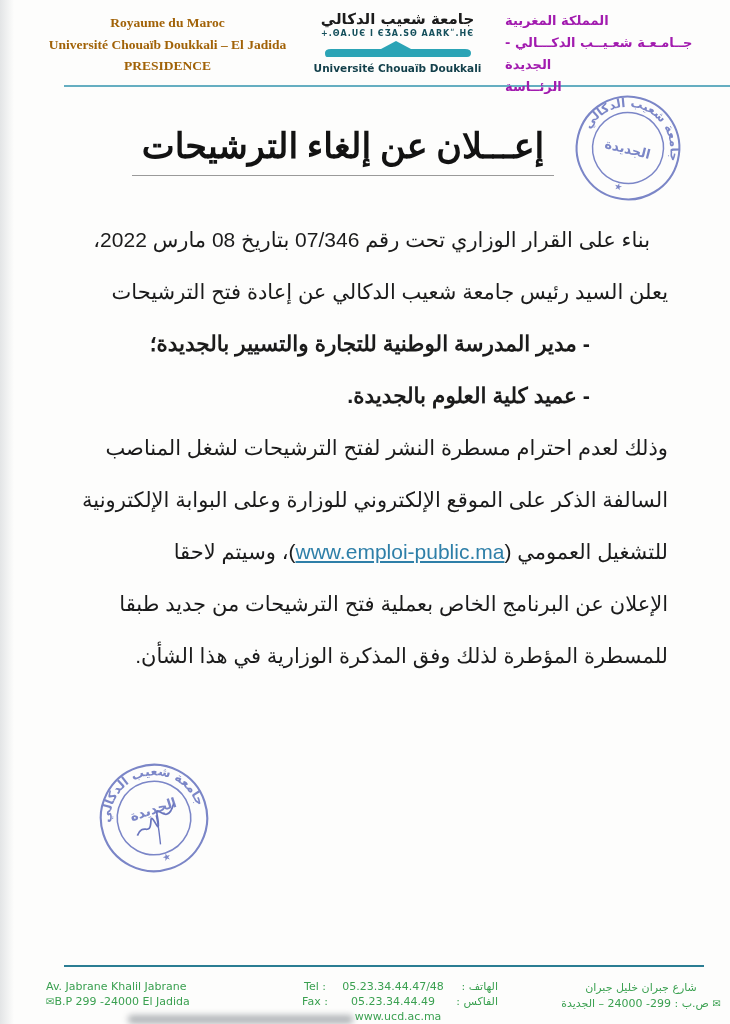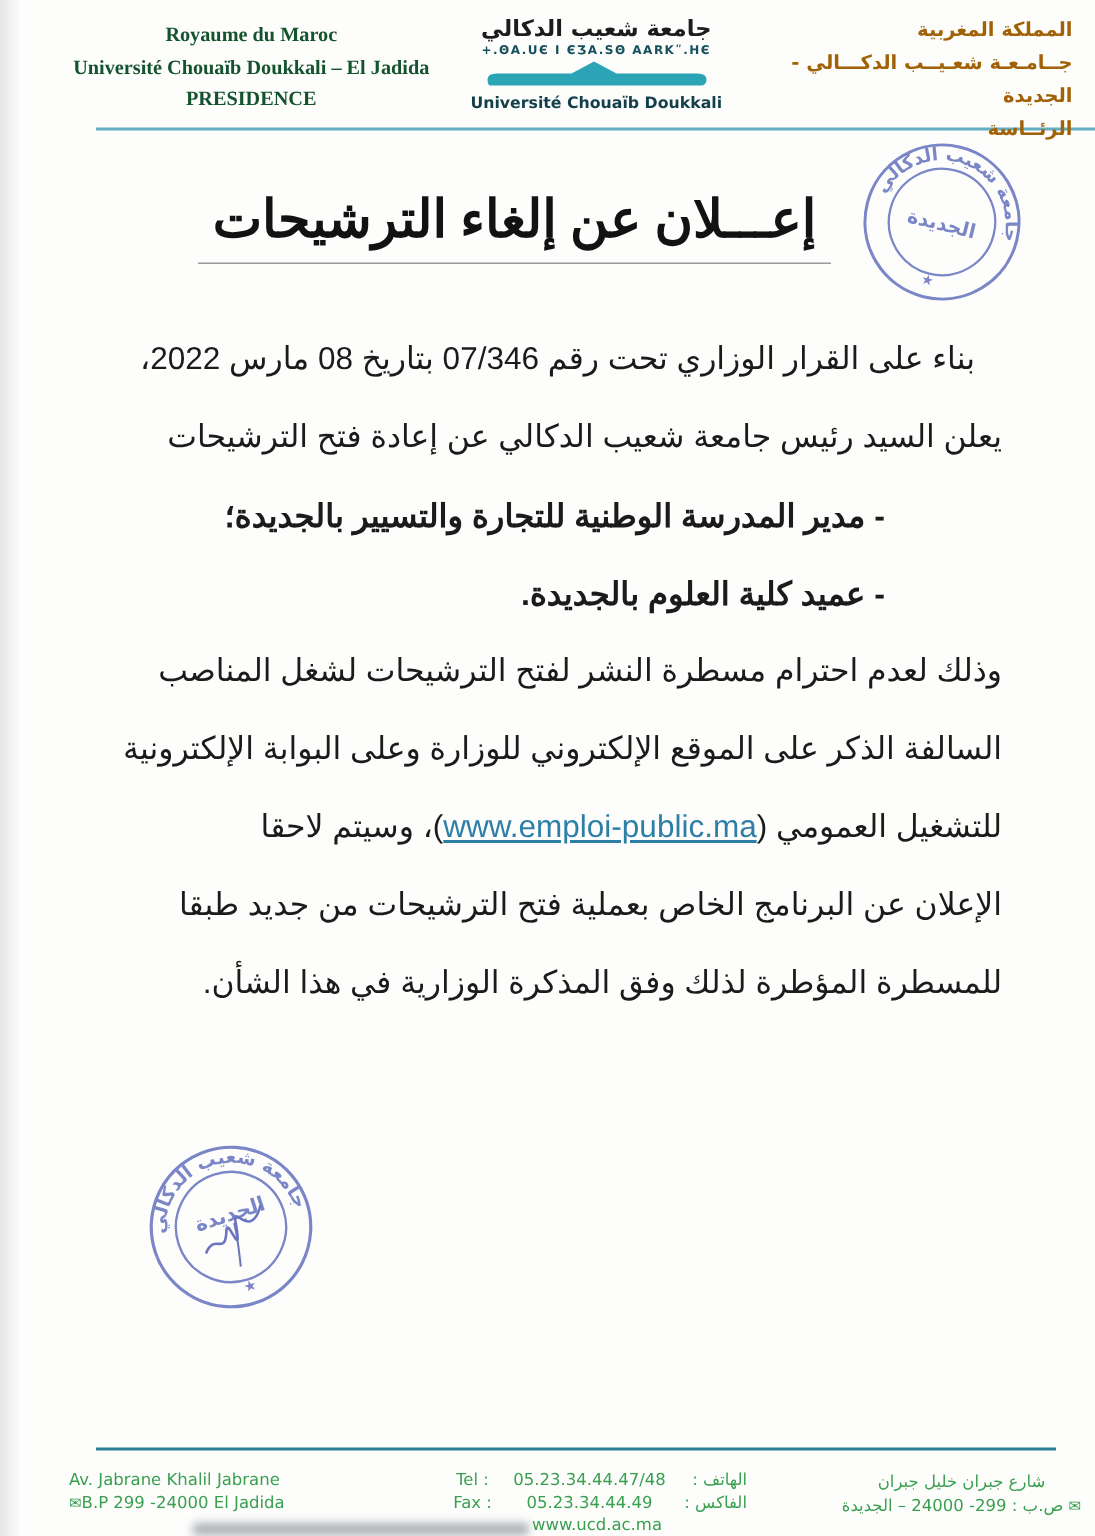--- a/index.html
+++ b/index.html
@@ -11,31 +11,31 @@
   }
   
   .page::before{
     content:"";position:absolute;left:0;top:0;bottom:0;width:14px;
     background:linear-gradient(to right,#e3e5e6,rgba(235,236,237,0));
     z-index:5;pointer-events:none;
   }
   
   .header{position:absolute;top:8px;left:0;right:0;height:80px;z-index:2;}
   .hdr-left{position:absolute;left:30px;top:4px;width:275px;text-align:center;
-    font-weight:bold;font-size:13.5px;line-height:1.6;color:#14532d;}
+    font-weight:bold;font-size:13.5px;line-height:1.6;color:#a16207;}
   .hdr-center{position:absolute;left:310px;top:2px;width:175px;text-align:center;}
   .logo-ar{font-size:15px;font-weight:bold;color:#1c1c1c;
     font-family:"DejaVu Sans","Liberation Sans",sans-serif;}
   .logo-tif{font-size:8px;font-weight:bold;letter-spacing:1px;color:#15505c;
     font-family:"DejaVu Sans",sans-serif;margin-top:1px;white-space:nowrap;}
   .logo-swoosh{margin-top:2px;}
   .logo-fr{font-size:10.5px;font-weight:bold;color:#123f4a;margin-top:-2px;
     font-family:"DejaVu Sans","Liberation Sans",sans-serif;}
-  .hdr-right{position:absolute;left:505px;top:2px;width:210px;text-align:right;
-    direction:rtl;font-size:13px;font-weight:bold;line-height:1.7;color:#a16207;
+  .hdr-right{position:absolute;left:505px;top:2px;width:210px;text-align:left;
+    direction:rtl;font-size:13px;font-weight:bold;line-height:1.7;color:#a21caf;
     font-family:"DejaVu Sans","Liberation Serif",serif;}
   .hdr-rule{position:absolute;top:85px;left:64px;width:666px;height:2px;
     background:#4aa0b6;opacity:.85;z-index:1;}
   
   .stamp{position:absolute;opacity:.82;z-index:3;}
   .stamp-top{left:572px;top:92px;width:112px;height:112px;transform:rotate(14deg);}
   .stamp-bottom{left:96px;top:760px;width:116px;height:116px;transform:rotate(-18deg);}
   
   .title-wrap{position:absolute;top:126px;left:0;right:0;text-align:center;
     transform:translateX(-22px);z-index:2;}

